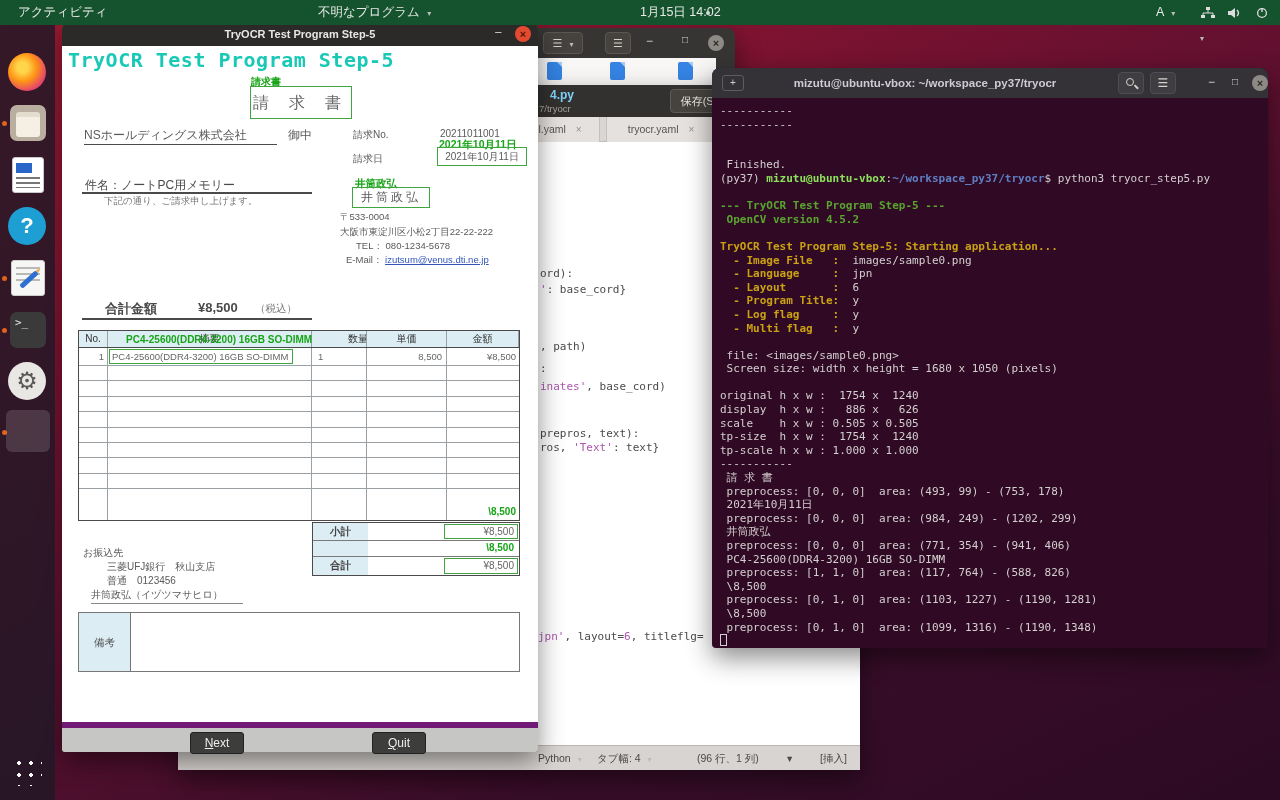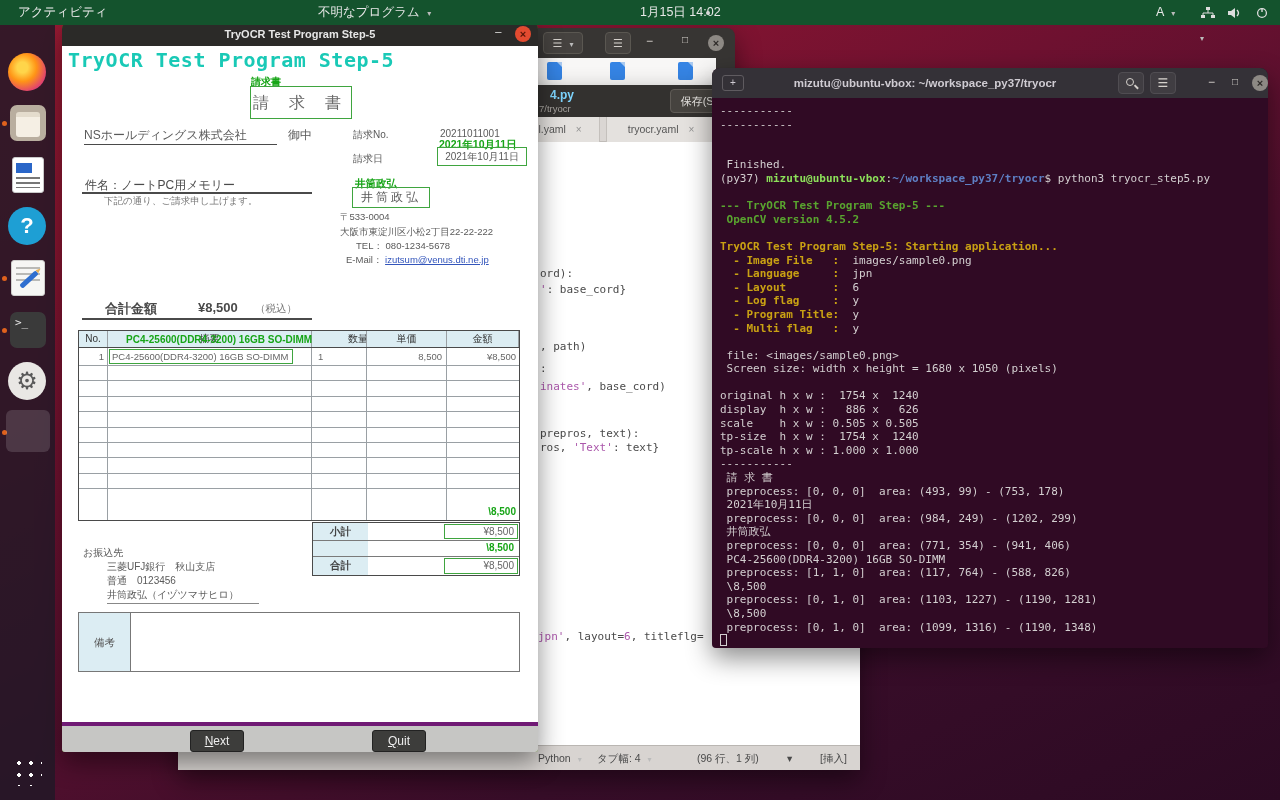--- a/index.html
+++ b/index.html
@@ -124,21 +124,21 @@
   .tt-row:last-child { border-bottom:none; }
   .tt-l { width:55px; background:#dcedf3; font-size:10.5px; font-weight:bold; color:#444; text-align:center; }
   .tt-v { width:151px; position:relative; }
   .tt-gbox { position:absolute; right:1px; top:1px; bottom:1px; width:74px; border:1.5px solid #3fa53f;
     font-size:10px; color:#666; text-align:right; padding-right:3px; }
   
   #notes { position:absolute; left:16px; top:566px; width:442px; height:60px; border:1px solid #777; display:flex; }
   #notes .nl { width:52px; background:#dcedf3; border-right:1px solid #777; text-align:center; font-size:10.5px;
     color:#555; line-height:58px; }
   #bbar { position:absolute; left:0; bottom:0; width:100%; height:30px; background:#c6c6c4;
-    border-top:4px solid #701a75; border-radius:0 0 3px 3px; }
+    border-top:6px solid #701a75; border-radius:0 0 3px 3px; }
   .btn { position:absolute; top:4px; width:54px; height:22px; background:#3d3d3b; border:1px solid #222;
     border-radius:3px; color:#eee; font-size:12px; text-align:center; line-height:20px; }
   .btn::first-letter { text-decoration:underline; }
 
   
   #terminal { left:712px; top:68px; width:556px; height:580px; z-index:4; background:#300a24; border-radius:8px 8px 4px 4px; }
   #terminal .hdr { position:absolute; left:0; top:0; width:100%; height:30px; background:#343137;
     border-radius:8px 8px 0 0; }
   #t-title { position:absolute; left:40px; right:170px; top:0; text-align:center; color:#cfcbd2; font-weight:bold;
     font-size:11.5px; line-height:30px; white-space:nowrap; overflow:hidden; }
@@ -370,21 +370,21 @@
         <div class="tt-l" style="line-height:17px;">合計</div>
         <div class="tt-v">
             <div class="tt-gbox" style="line-height:13px;">¥8,500</div>
           </div>
       </div>
     </div>
 
     <div class="itxt" style="left:21px;top:500px;font-size:10px;">お振込先</div>
     <div class="itxt" style="left:45px;top:514px;font-size:10px;">三菱UFJ銀行　秋山支店</div>
     <div class="itxt" style="left:45px;top:528px;font-size:10px;">普通　0123456</div>
-    <div class="itxt" style="left:45px;top:542px;font-size:10px;border-bottom:1px solid #888;padding:0 20px 1px 0;">井筒政弘（イヅツマサヒロ）</div>
+    <div class="itxt" style="left:29px;top:542px;font-size:10px;border-bottom:1px solid #888;padding:0 20px 1px 0;">井筒政弘（イヅツマサヒロ）</div>
 
     <div id="notes">
       <div class="nl">備考</div>
       <div style="flex:1;"></div>
     </div>
   </div>
   <div id="bbar">
     <div class="btn" style="left:128px;">Next</div>
     <div class="btn" style="left:310px;">Quit</div>
   </div>
@@ -411,22 +411,22 @@
         <div class="tline"><span class="seg-d"> Finished.</span></div>
         <div class="tline"><span class="seg-d">(py37) </span><span class="seg-pg">mizutu@ubuntu-vbox</span><span class="seg-d">:</span><span class="seg-b">~/workspace_py37/tryocr</span><span class="seg-d">$ python3 tryocr_step5.py</span></div>
         <div class="tline">&nbsp;</div>
         <div class="tline"><span class="seg-g">--- TryOCR Test Program Step-5 ---</span></div>
         <div class="tline"><span class="seg-g"> OpenCV version 4.5.2</span></div>
         <div class="tline">&nbsp;</div>
         <div class="tline"><span class="seg-y">TryOCR Test Program Step-5: Starting application...</span></div>
         <div class="tline"><span class="seg-y">  - Image File   :</span><span class="seg-d">  images/sample0.png</span></div>
         <div class="tline"><span class="seg-y">  - Language     :</span><span class="seg-d">  jpn</span></div>
         <div class="tline"><span class="seg-y">  - Layout       :</span><span class="seg-d">  6</span></div>
+        <div class="tline"><span class="seg-y">  - Program Title:</span><span class="seg-d">  y</span></div>
         <div class="tline"><span class="seg-y">  - Log flag     :</span><span class="seg-d">  y</span></div>
-        <div class="tline"><span class="seg-y">  - Program Title:</span><span class="seg-d">  y</span></div>
         <div class="tline"><span class="seg-y">  - Multi flag   :</span><span class="seg-d">  y</span></div>
         <div class="tline">&nbsp;</div>
         <div class="tline"><span class="seg-d"> file: &lt;images/sample0.png&gt;</span></div>
         <div class="tline"><span class="seg-d"> Screen size: width x height = 1680 x 1050 (pixels)</span></div>
         <div class="tline">&nbsp;</div>
         <div class="tline"><span class="seg-d">original h x w :  1754 x  1240</span></div>
         <div class="tline"><span class="seg-d">display  h x w :   886 x   626</span></div>
         <div class="tline"><span class="seg-d">scale    h x w : 0.505 x 0.505</span></div>
         <div class="tline"><span class="seg-d">tp-size  h x w :  1754 x  1240</span></div>
         <div class="tline"><span class="seg-d">tp-scale h x w : 1.000 x 1.000</span></div>

